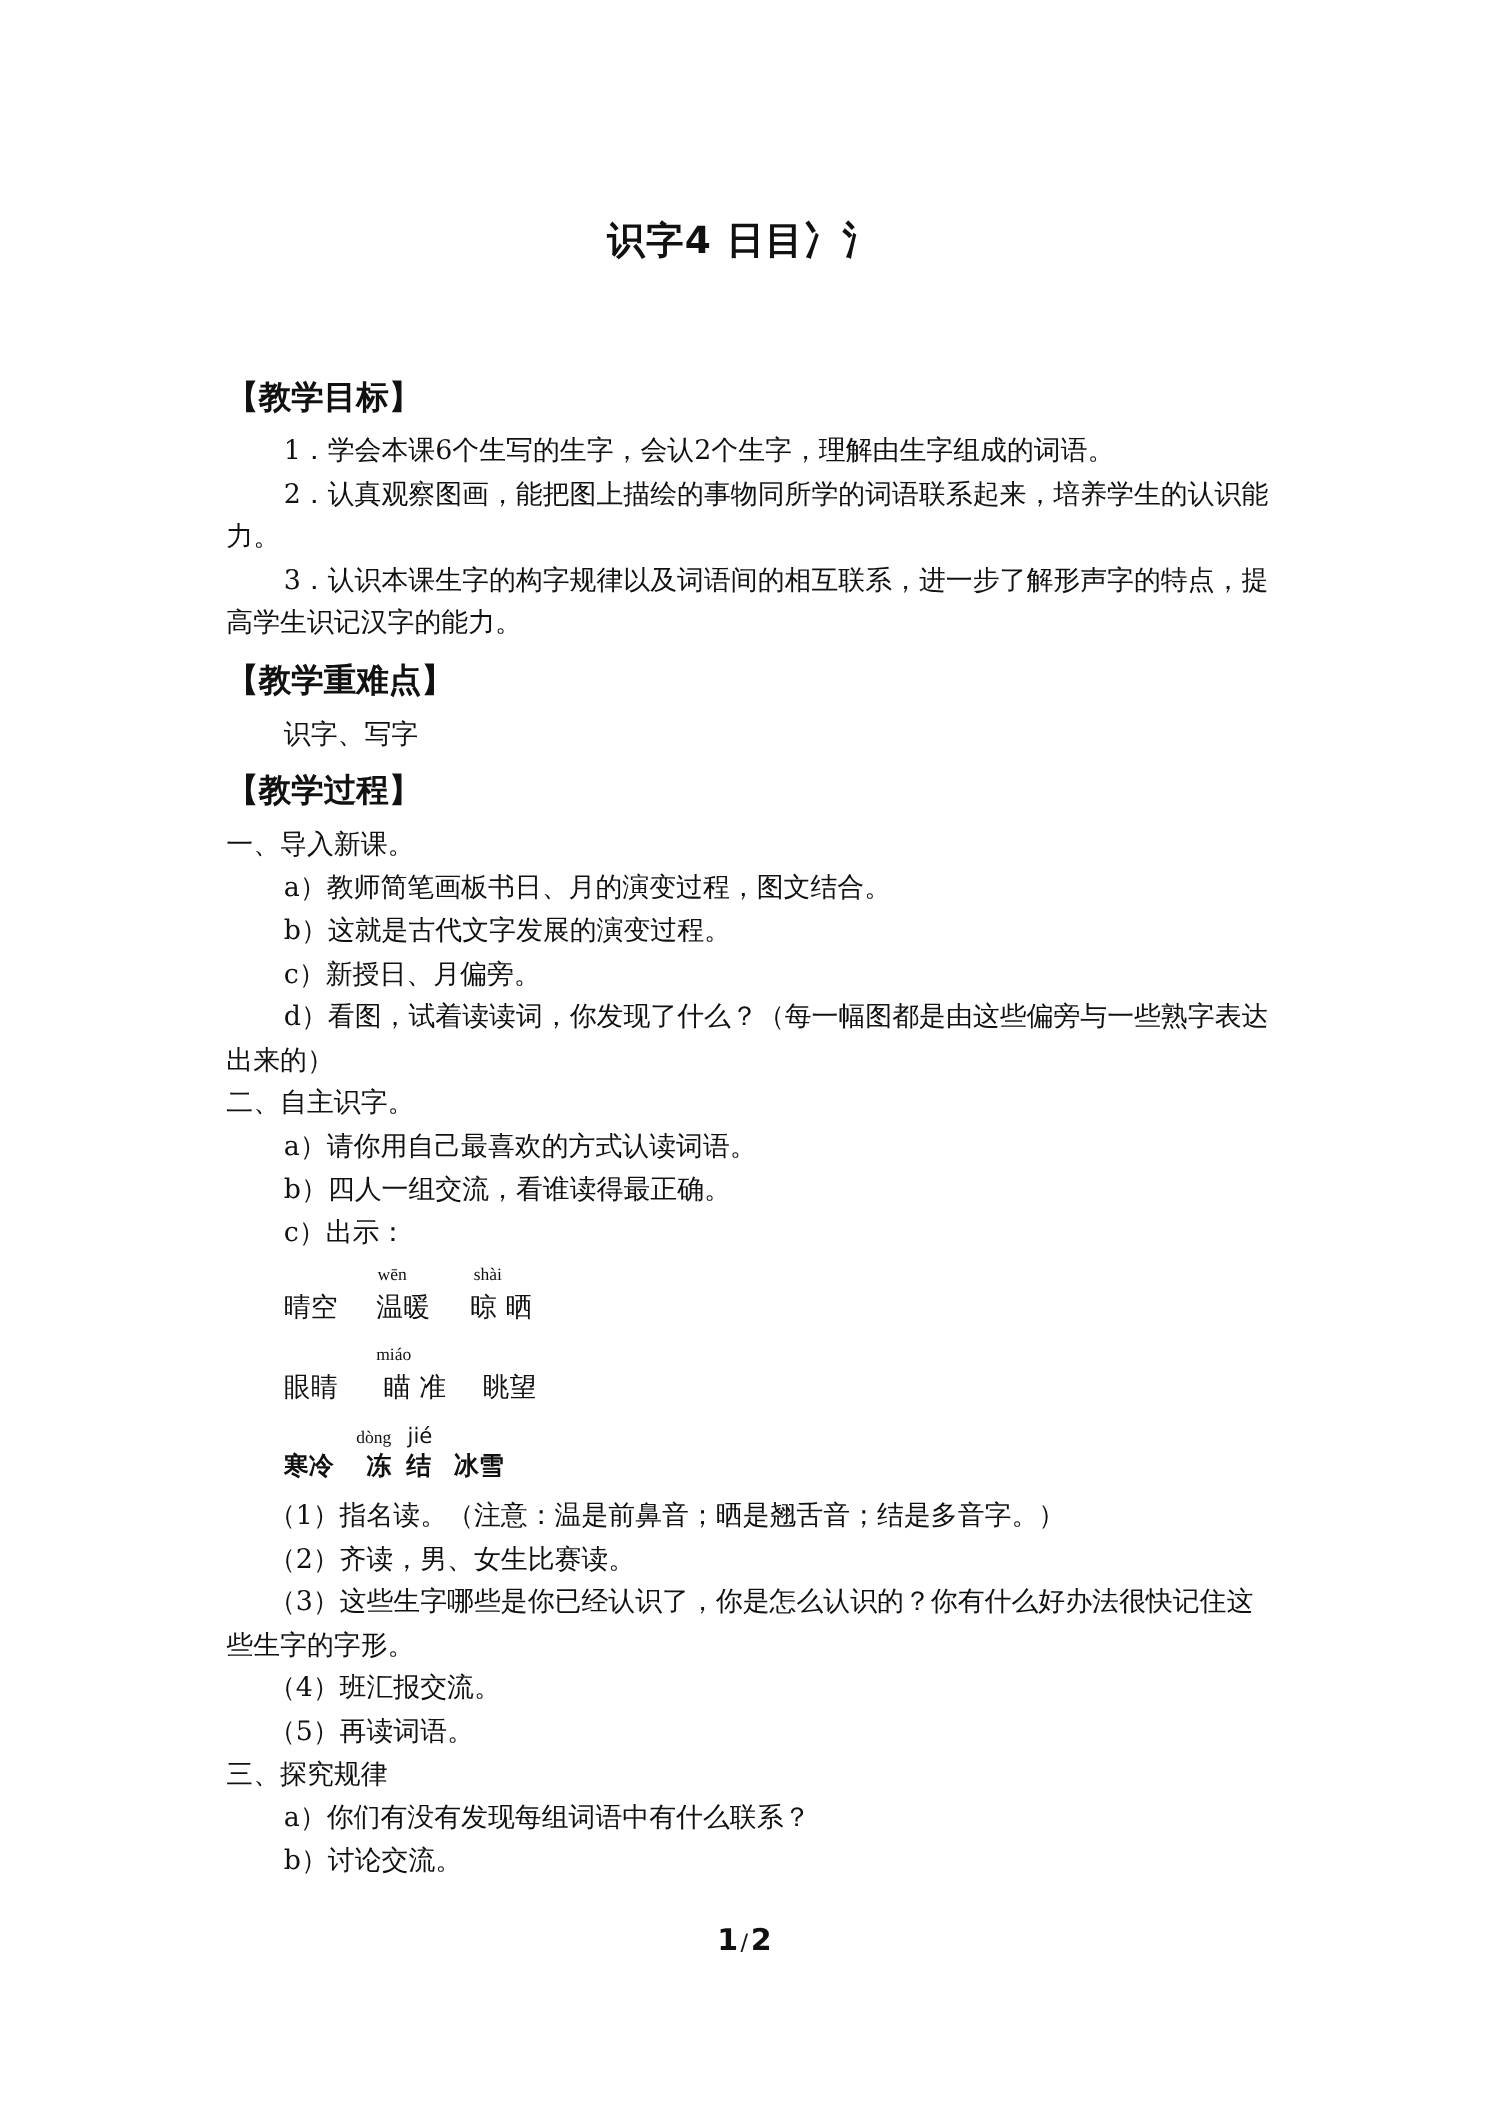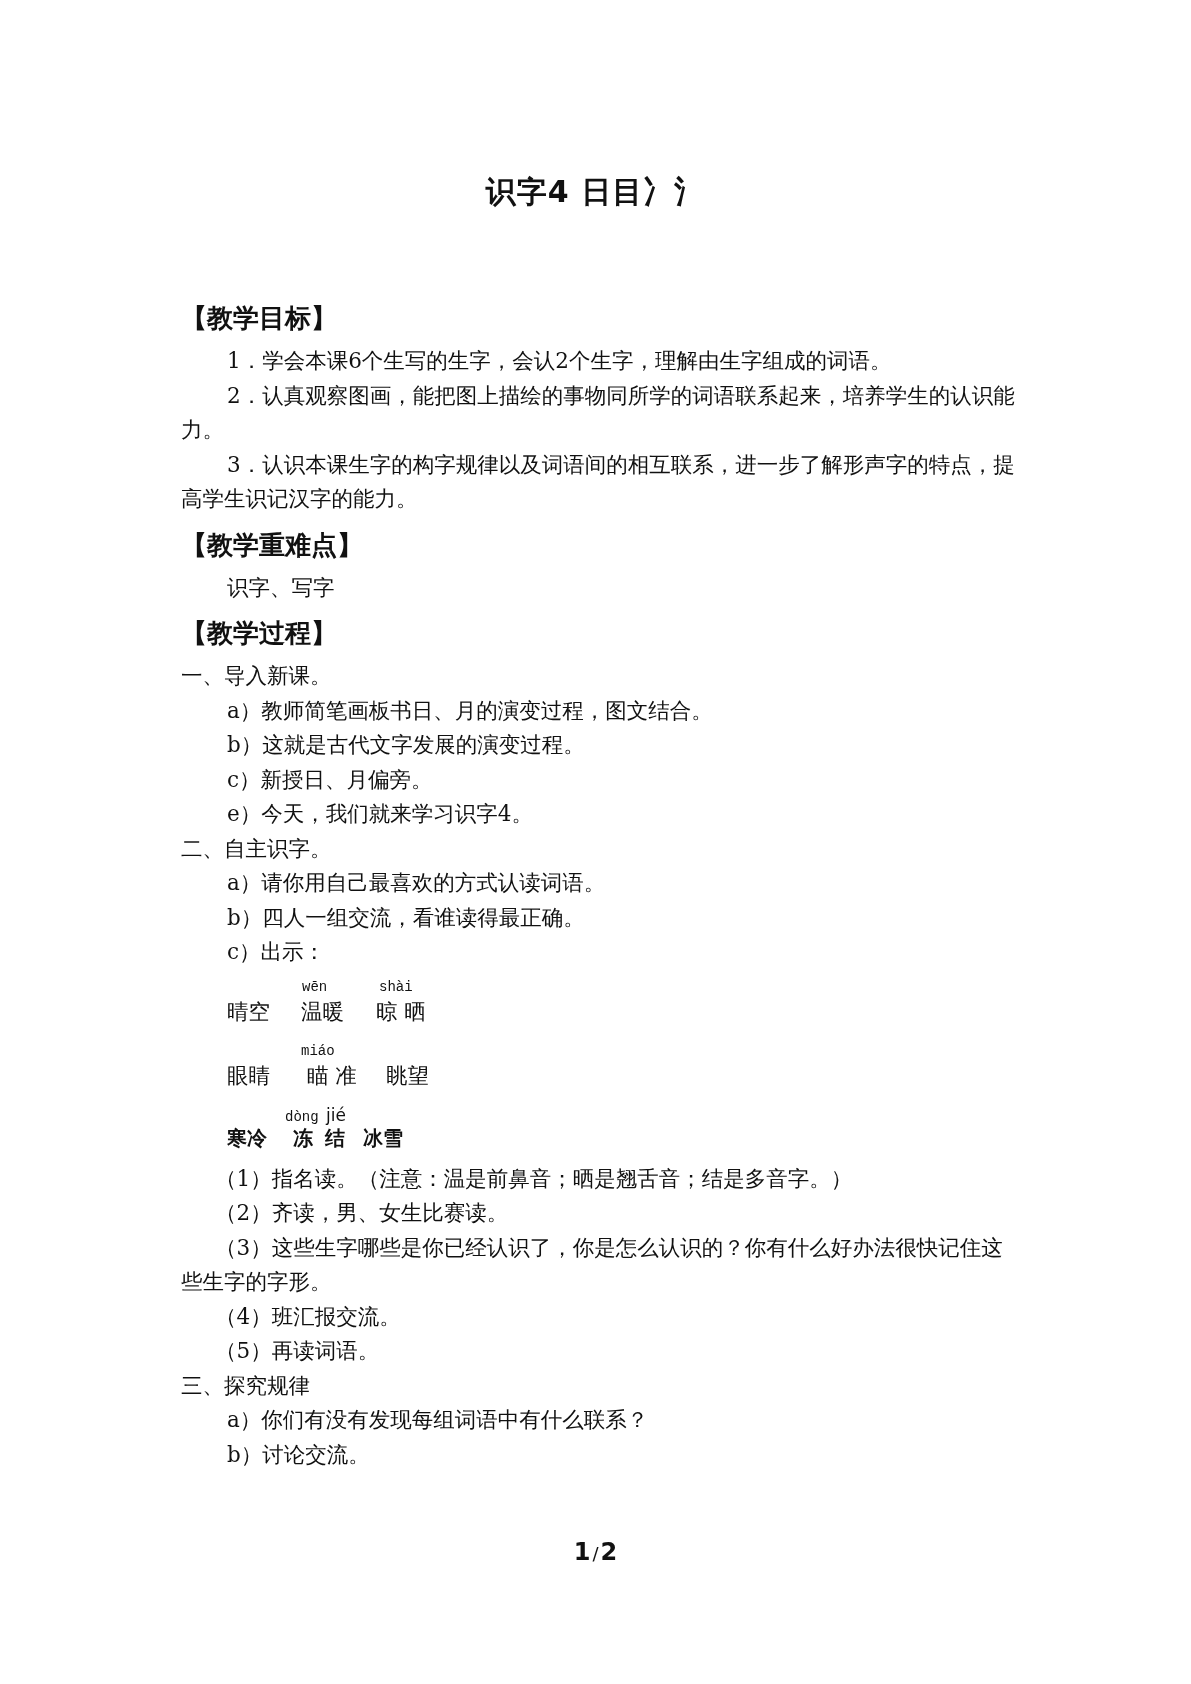--- a/index.html
+++ b/index.html
@@ -31,21 +31,21 @@
     .indent { padding-left: 46px; }
     .ruby-row {
       position: relative; height: 64px; padding-left: 46px;
       font-size: 21.5px;
     }
     .ruby-row .word {
       position: absolute; bottom: 4px; white-space: nowrap;
     }
     .ruby-row .py {
       position: absolute; top: 0; font-size: 14px;
-      font-family: Liberation Mono, monospace;
+      font-family: Liberation Serif, serif;
       white-space: nowrap;
     }
     .ruby-row.sans .word {
       font-family: Liberation Mono, monospace;
       font-weight: bold; font-size: 20px;
     }
     .ruby-row.sans .py2 {
       position: absolute; top: 0; font-size: 17px;
       font-family: "DejaVu Sans", "Liberation Sans", sans-serif;
       white-space: nowrap;
@@ -73,21 +73,21 @@
 
     <div class="heading">【教学重难点】</div>
     <p class="para">识字、写字</p>
 
     <div class="heading">【教学过程】</div>
 
     <div>一、导入新课。</div>
     <p class="para">a）教师简笔画板书日、月的演变过程，图文结合。</p>
     <p class="para">b）这就是古代文字发展的演变过程。</p>
     <p class="para">c）新授日、月偏旁。</p>
-    <p class="para">e）今天，我们就来学习识字4。</p>
+    <p class="para">d）看图，试着读读词，你发现了什么？（每一幅图都是由这些偏旁与一些熟字表达出来的）</p>
 
     <div>二、自主识字。</div>
     <p class="para">a）请你用自己最喜欢的方式认读词语。</p>
     <p class="para">b）四人一组交流，看谁读得最正确。</p>
     <p class="para">c）出示：</p>
 
     <div class="ruby-row">
       <span class="py" style="left:121px">wēn</span>
       <span class="py" style="left:198px">shài</span>
       <span class="word" style="left:46px">晴空</span>

